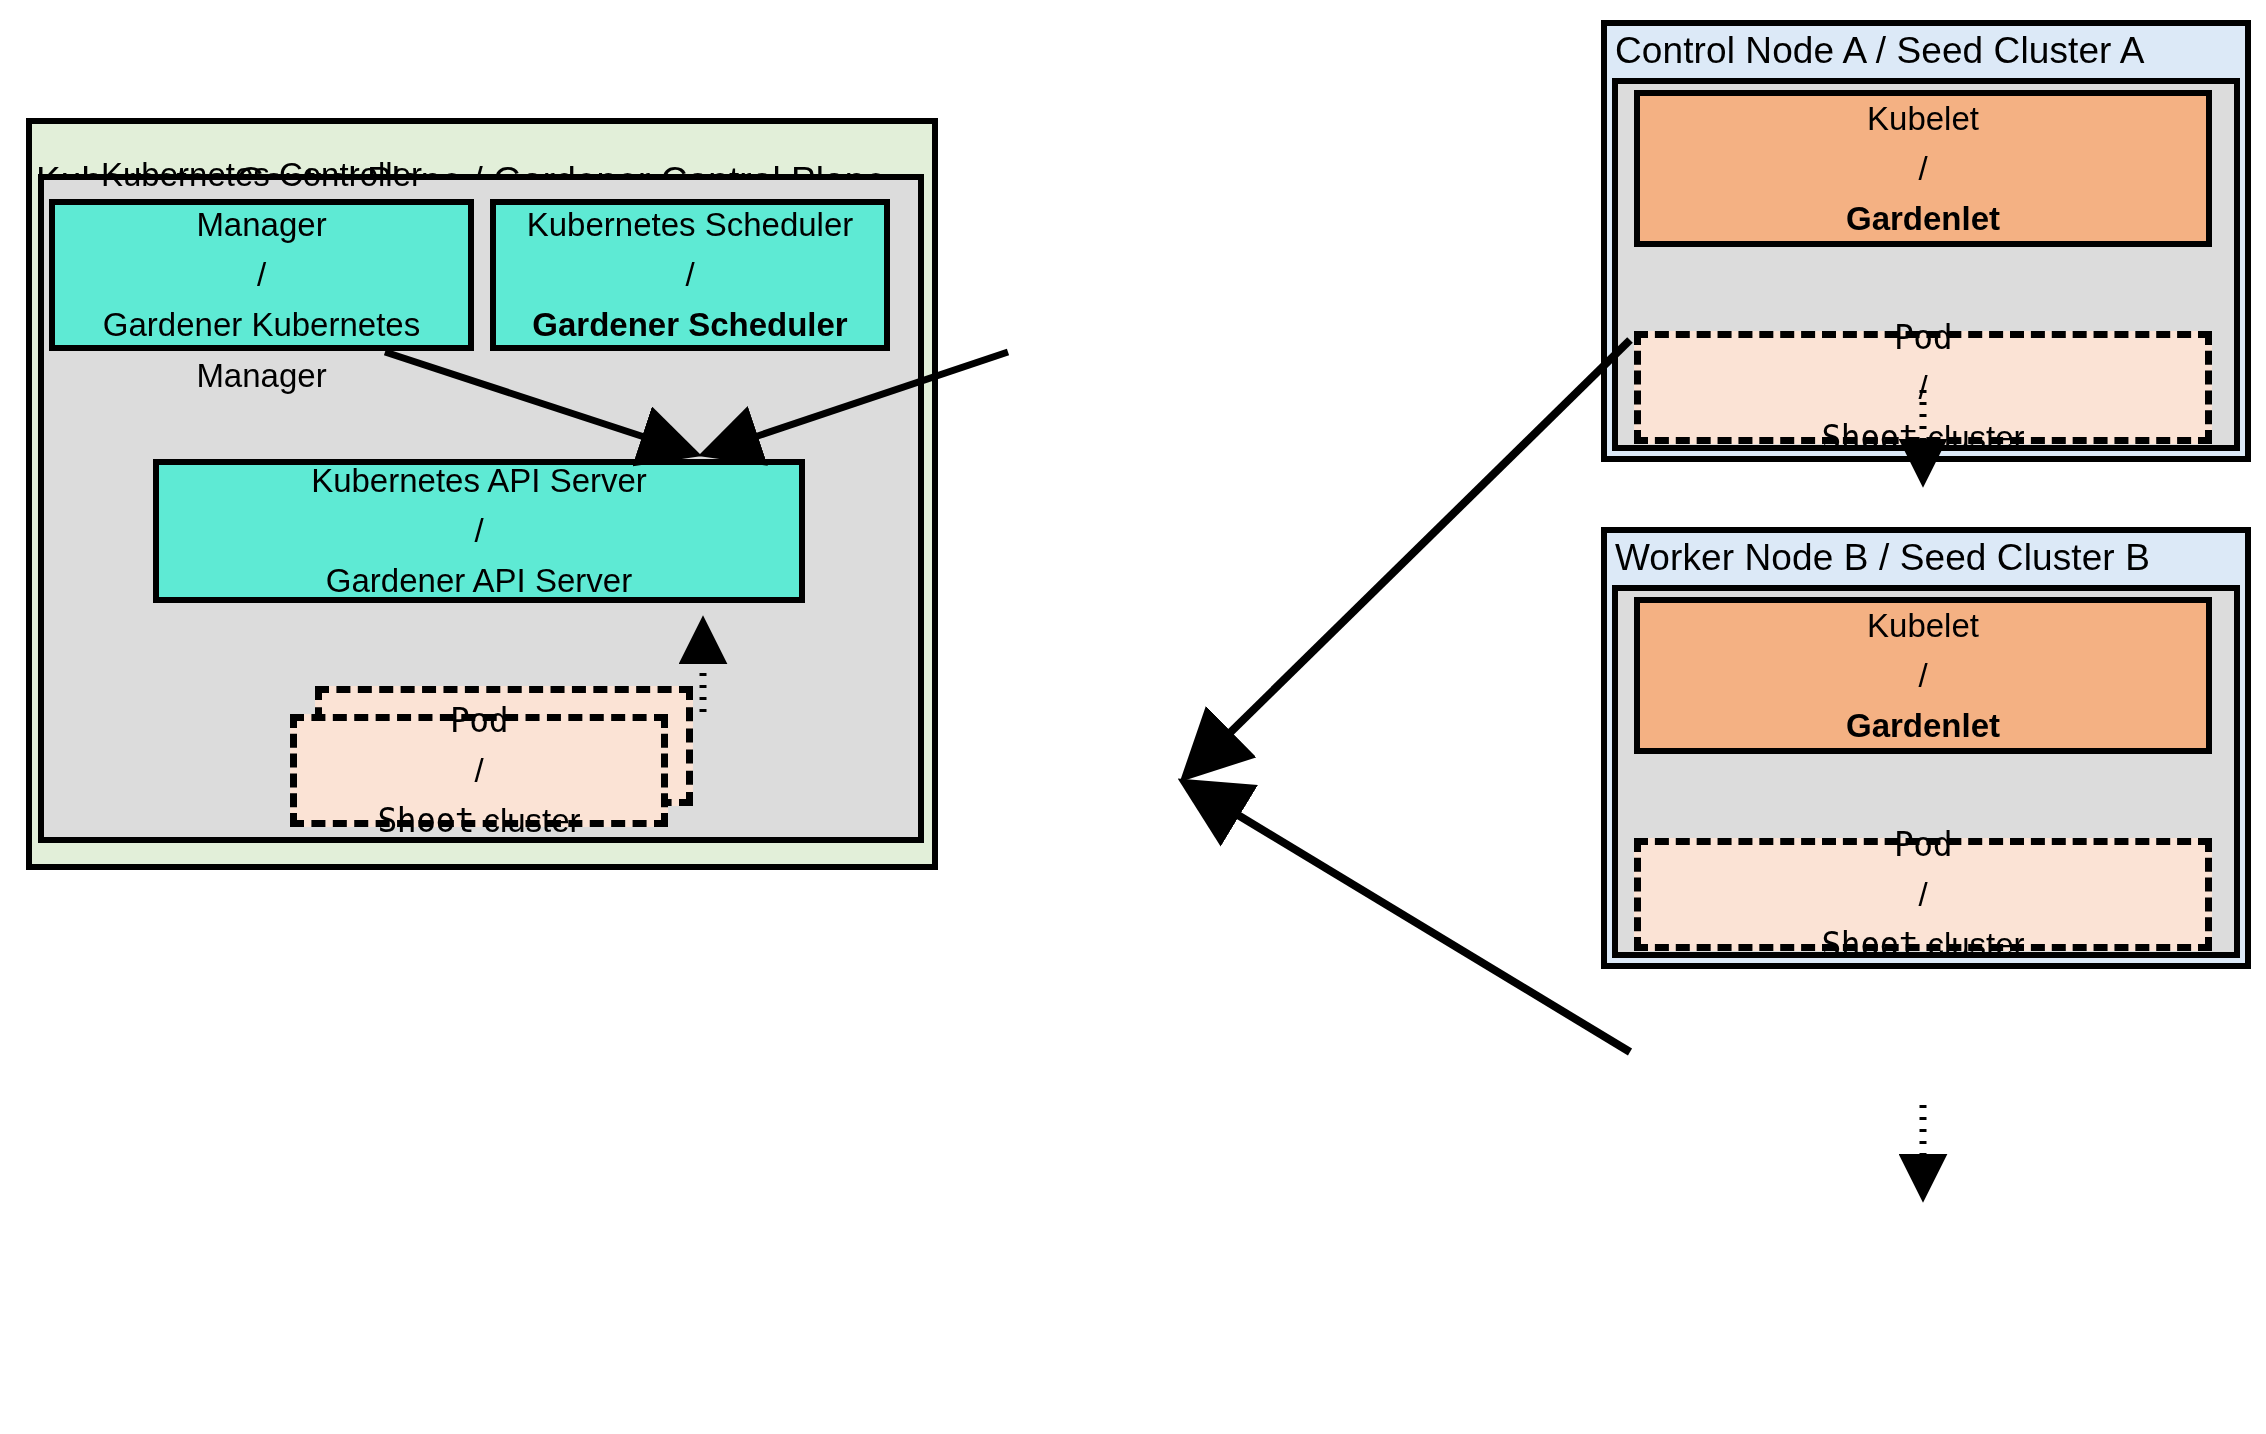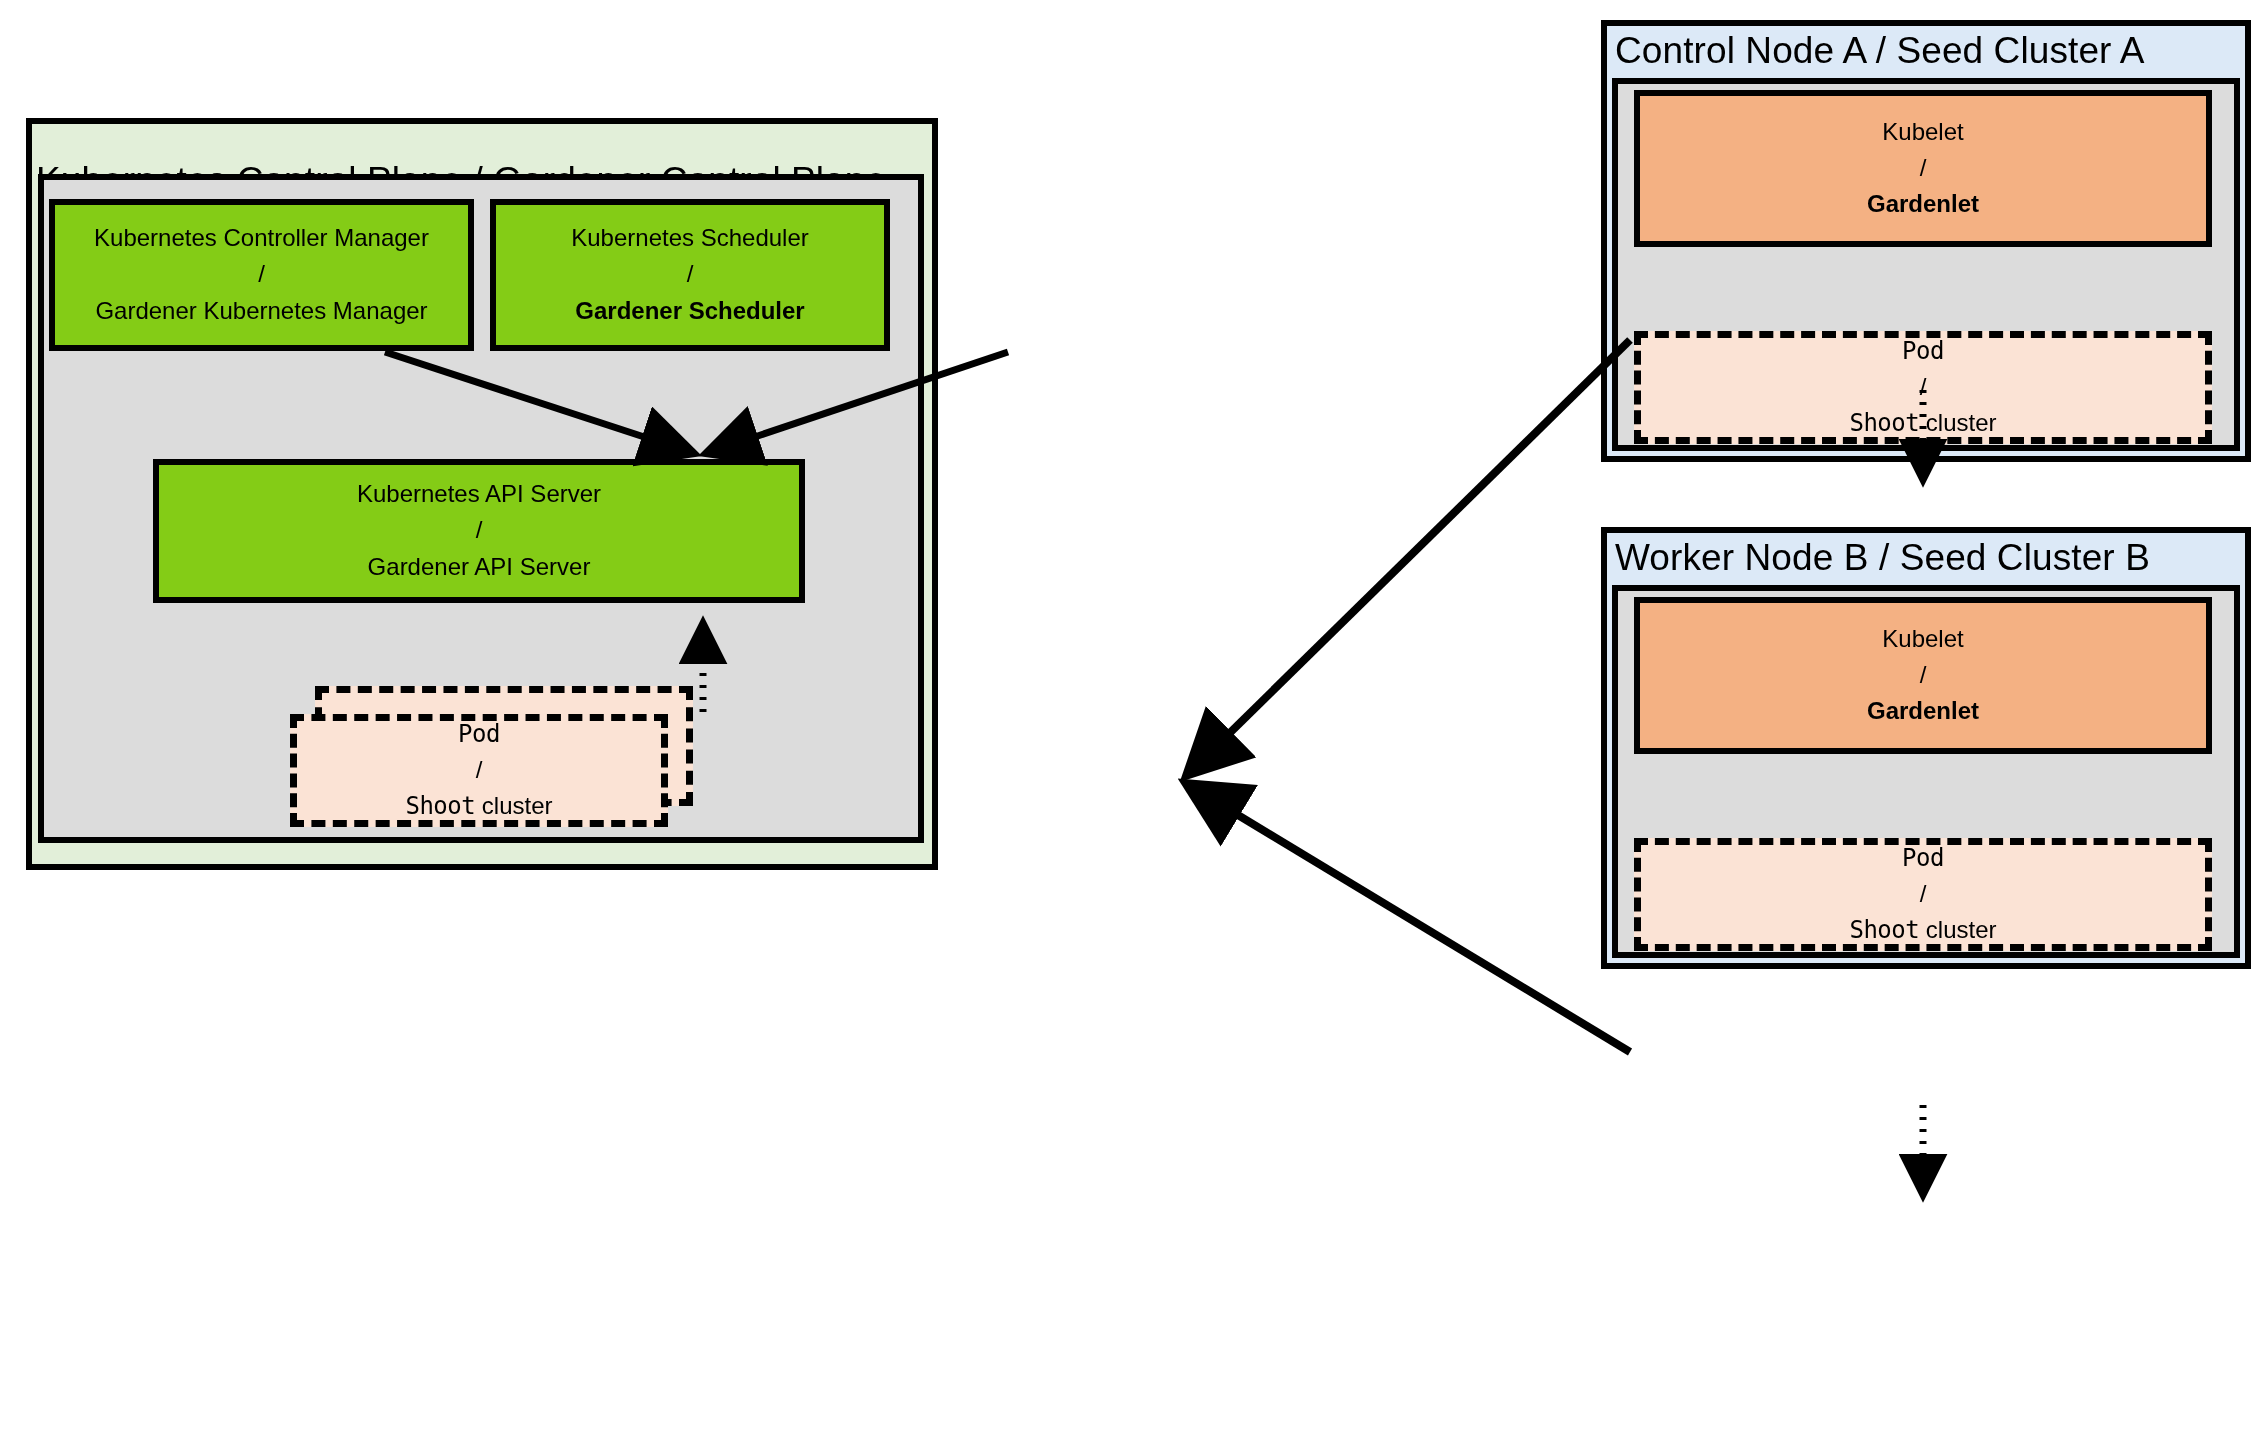--- a/index.html
+++ b/index.html
@@ -8,30 +8,30 @@
 
   .stage{position:absolute;inset:0;}
 
   
   .box{position:absolute;box-sizing:border-box;}
   .b-solid{border:6px solid #000;}
   .b-dashed{border:7px dashed #000;}
 
   .green-outer{background:#e2efd9;}
   .gray-panel{background:#dcdcdc;}
-  .green-node{background:#84cc16;padding-left:42px;}
+  .green-node{background:#5eead4;padding-left:42px;}
   .blue-outer{background:#dce9f7;}
   .orange-node{background:#f4b183;}
   .peach-node{background:#fbe3d5;}
 
   
   .outer-title{position:absolute;font-size:37px;line-height:1.05;
                letter-spacing:.1px;white-space:nowrap;}
   .node-label{position:absolute;left:0;right:0;text-align:center;
-              font-size:24px;line-height:1.52;}
+              font-size:33px;line-height:1.52;}
   .node-label .l1,.node-label .l3{display:block;}
   .node-label .sep{display:block;}
   .bold{font-weight:bold;}
   .mono{font-family:"DejaVu Sans Mono","Liberation Mono",monospace;
         letter-spacing:-.5px;}
 
   .ctr{position:absolute;left:0;right:0;top:50%;
        transform:translateY(-50%);text-align:center;}
 
   svg.overlay{position:absolute;left:0;top:0;width:2266px;height:1434px;

